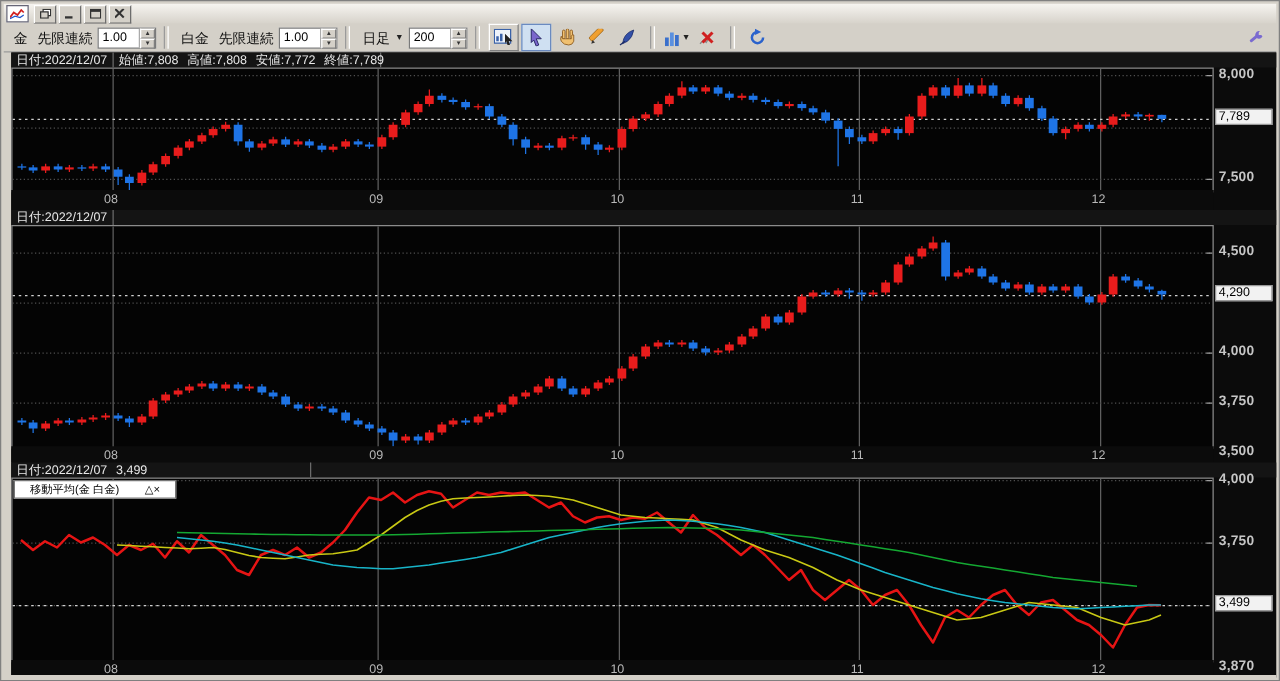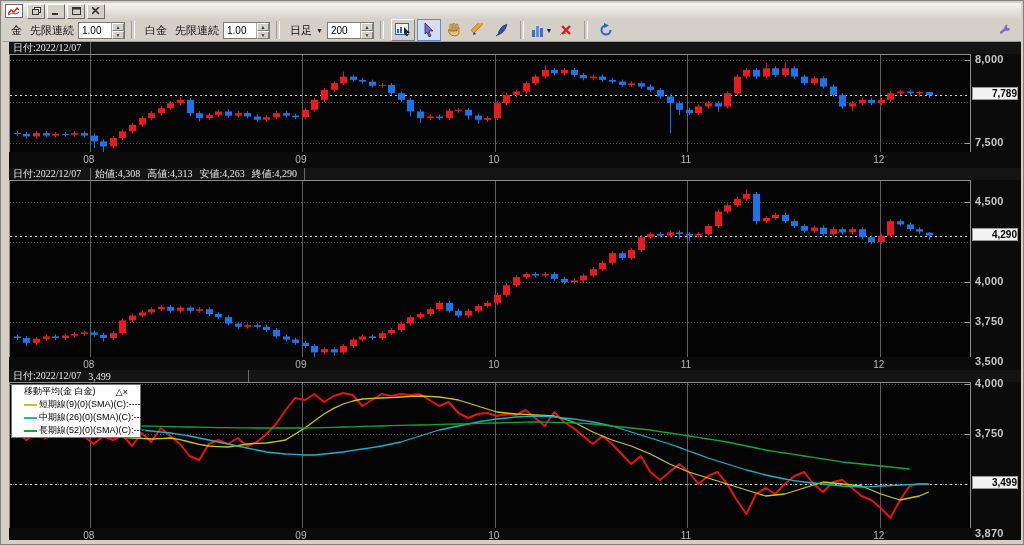--- a/index.html
+++ b/index.html
@@ -29,28 +29,28 @@
   .tbtn{width:22px;height:20px;display:flex;align-items:center;justify-content:center;margin:0 1px;position:relative;}
   .tbtn.raised{border:1px solid;border-color:#fff #808080 #808080 #fff;background:#d4d0c8;}
   .tbtn.pressed{border:1px solid #6a8ac0;background:#cfe0f2;}
   .tbtn .caret{font-size:7px;color:#222;margin-left:1px;}
   .wrench{margin-left:auto;margin-right:6px;}
   
   .charts{position:absolute;left:8px;top:41px;width:1012px;height:500px;background:#0b0b0b;}
   .panel{position:relative;width:1012px;}
   .phead{position:absolute;left:0;top:0;height:12px;width:100%;display:flex;align-items:center;
     font-size:10px;color:#e8e8e8;background:#141414;white-space:nowrap;}
-  .phead .cell{height:12px;display:flex;align-items:center;padding-left:4px;box-sizing:border-box;border-right:1px solid #6a6a6a;font-family:Liberation Serif, serif;}
+  .phead .cell{height:12px;display:flex;align-items:center;padding-left:4px;box-sizing:border-box;border-right:1px solid #6a6a6a;}
   .phead .cell.last{border-right:none;flex:1;}
   .phead span{margin-right:7px;}
   .plot{position:absolute;left:0;top:12px;width:960px;background:#040404;border:1px solid #8c8c8c;}
   .axis{position:absolute;left:962px;top:0;width:50px;height:100%;}
   .ylab{position:absolute;left:4px;font-size:11px;color:#c6c6c6;font-weight:bold;letter-spacing:0.2px;}
   .pricebox{position:absolute;left:1px;width:46px;height:13px;background:#f2f2f2;border:1px solid #999;
-    font-size:10px;font-weight:bold;color:#000;text-align:right;padding:0px 0 0 0;box-sizing:border-box;}
+    font-size:10px;font-weight:normal;color:#000;text-align:right;padding:0px 17px 0 0;box-sizing:border-box;}
   .xstrip{position:absolute;left:0;width:962px;background:#0b0b0b;}
   .xlab{position:absolute;top:2px;width:20px;text-align:center;font-size:10px;color:#b8b8b8;}
   
   .legend{position:absolute;left:2px;top:14px;width:128px;background:#ffffff;border:1px solid #777;z-index:5;}
   .legrow{display:flex;align-items:center;height:13px;padding:0 12px;}
   .legtitle{font-size:9px;color:#000;flex:1;}
   .legicons{font-size:9px;color:#000;}
   .legswatch{width:13px;height:2px;margin-right:2px;flex:none;}
   .leglab{font-size:9px;color:#000;white-space:nowrap;}
   .frame-bottom{position:absolute;left:2px;bottom:0px;right:2px;height:4px;background:#d4d0c8;}
@@ -192,20 +192,26 @@
           <rect x="2" y="6" width="7" height="2.4" rx="1" transform="rotate(-40 5 8)" fill="#7a6ad0"></rect>
         </svg>
     </span>
   </div>
 
   <div class="charts">
 
     <section class="panel" id="panel0" style="height: 126px;">
       <div class="phead">
         <div class="cell" style="width:82px">日付:2022/12/07</div>
+        <div class="cell" style="width:214px">
+          <span>始値:7,808</span>
+            <span>高値:7,808</span>
+            <span>安値:7,772</span>
+            <span>終値:7,789</span>
+        </div>
         <div class="cell last"></div>
       </div>
       <div class="plot" style="height: 98px;">
           <svg width="960" height="98">
             <line x1="80.5" y1="0" x2="80.5" y2="98" stroke="#5f5f5f" stroke-width="1"></line>
             <line x1="292.5" y1="0" x2="292.5" y2="98" stroke="#5f5f5f" stroke-width="1"></line>
             <line x1="485.5" y1="0" x2="485.5" y2="98" stroke="#5f5f5f" stroke-width="1"></line>
             <line x1="677.5" y1="0" x2="677.5" y2="98" stroke="#5f5f5f" stroke-width="1"></line>
             <line x1="870.5" y1="0" x2="870.5" y2="98" stroke="#5f5f5f" stroke-width="1"></line>
             <line x1="0" y1="5.5" x2="960" y2="5.5" stroke="#4f4f4f" stroke-width="1" stroke-dasharray="1 2"></line>
@@ -418,26 +424,20 @@
           <div class="xlab" style="left: 281.92px;">09</div>
           <div class="xlab" style="left: 474.88px;">10</div>
           <div class="xlab" style="left: 666.88px;">11</div>
           <div class="xlab" style="left: 859.84px;">12</div>
         </div>
     </section>
 
     <section class="panel" id="panel1" style="height: 202px;">
       <div class="phead">
         <div class="cell" style="width:82px">日付:2022/12/07</div>
-        <div class="cell" style="width:214px">
-          <span>始値:4,308</span>
-            <span>高値:4,313</span>
-            <span>安値:4,263</span>
-            <span>終値:4,290</span>
-        </div>
         <div class="cell last"></div>
       </div>
       <div class="plot" style="height: 177px;">
           <svg width="960" height="177">
             <line x1="80.5" y1="0" x2="80.5" y2="177" stroke="#5f5f5f" stroke-width="1"></line>
             <line x1="292.5" y1="0" x2="292.5" y2="177" stroke="#5f5f5f" stroke-width="1"></line>
             <line x1="485.5" y1="0" x2="485.5" y2="177" stroke="#5f5f5f" stroke-width="1"></line>
             <line x1="677.5" y1="0" x2="677.5" y2="177" stroke="#5f5f5f" stroke-width="1"></line>
             <line x1="870.5" y1="0" x2="870.5" y2="177" stroke="#5f5f5f" stroke-width="1"></line>
             <line x1="0" y1="21.5" x2="960" y2="21.5" stroke="#4f4f4f" stroke-width="1" stroke-dasharray="1 2"></line>
@@ -683,34 +683,20 @@
             <polyline points="83.6,53.0 93.2,53.4 102.8,54.0 112.4,54.4 122.0,55.0 131.6,55.4 141.2,56.0 150.8,55.6 160.4,55.0 170.0,56.6 179.6,59.0 189.2,61.4 198.8,63.0 208.4,63.6 218.0,64.0 227.6,62.6 237.2,61.0 246.8,60.4 256.4,60.0 266.0,58.6 275.6,57.0 285.2,51.0 294.8,45.0 304.4,38.0 314.0,31.0 323.6,25.4 333.2,21.0 342.8,18.0 352.4,16.0 362.0,15.4 371.6,15.0 381.2,14.6 390.8,14.0 400.4,13.4 410.0,13.0 419.6,13.4 429.2,14.0 438.8,15.4 448.4,17.0 458.0,20.0 467.6,23.0 477.2,26.0 486.8,29.0 496.4,30.0 506.0,31.0 515.6,31.4 525.2,32.0 534.8,32.4 544.4,33.0 554.0,36.0 563.6,39.0 573.2,44.0 582.8,49.0 592.4,53.0 602.0,57.0 611.6,60.0 621.2,63.0 630.8,67.0 640.4,71.0 650.0,76.0 659.6,81.0 669.2,85.0 678.8,89.0 688.4,92.0 698.0,95.0 707.6,98.0 717.2,101.0 726.8,104.0 736.4,107.0 746.0,110.0 755.6,113.0 765.2,112.0 774.8,111.0 784.4,108.0 794.0,105.0 803.6,102.0 813.2,99.0 822.8,100.0 832.4,101.0 842.0,102.0 851.6,103.0 861.2,107.0 870.8,111.0 880.4,114.0 890.0,117.0 899.6,115.0 909.2,113.0 918.8,109.0" fill="none" stroke="#c8c814" stroke-width="1.3" stroke-linejoin="round"></polyline>
             <polyline points="131.6,47.0 141.2,48.0 150.8,49.0 160.4,50.0 170.0,51.4 179.6,53.0 189.2,55.0 198.8,57.0 208.4,59.0 218.0,61.0 227.6,63.0 237.2,65.0 246.8,67.0 256.4,69.0 266.0,70.0 275.6,71.0 285.2,71.4 294.8,72.0 304.4,72.0 314.0,71.0 323.6,70.0 333.2,69.0 342.8,67.4 352.4,66.0 362.0,64.6 371.6,63.0 381.2,61.0 390.8,59.0 400.4,56.0 410.0,53.0 419.6,50.0 429.2,47.0 438.8,45.0 448.4,43.0 458.0,41.0 467.6,39.0 477.2,37.4 486.8,36.0 496.4,35.0 506.0,34.0 515.6,33.4 525.2,33.0 534.8,33.4 544.4,34.0 554.0,35.0 563.6,36.0 573.2,37.4 582.8,39.0 592.4,41.0 602.0,43.0 611.6,46.0 621.2,49.0 630.8,52.0 640.4,55.0 650.0,58.0 659.6,61.0 669.2,64.4 678.8,68.0 688.4,71.4 698.0,75.0 707.6,78.0 717.2,81.0 726.8,84.0 736.4,87.0 746.0,89.4 755.6,92.0 765.2,94.0 774.8,96.0 784.4,97.6 794.0,99.0 803.6,100.0 813.2,101.0 822.8,102.0 832.4,103.0 842.0,103.6 851.6,104.0 861.2,103.6 870.8,103.0 880.4,102.6 890.0,102.0 899.6,101.6 909.2,101.0 918.8,101.0" fill="none" stroke="#18b4c8" stroke-width="1.3" stroke-linejoin="round"></polyline>
             <polyline points="131.6,43.0 141.2,43.2 150.8,43.4 160.4,43.6 170.0,43.8 179.6,44.0 189.2,44.2 198.8,44.4 208.4,44.6 218.0,44.6 227.6,44.8 237.2,44.8 246.8,45.0 256.4,45.0 266.0,45.0 275.6,45.0 285.2,45.0 294.8,45.0 304.4,44.8 314.0,44.6 323.6,44.4 333.2,44.0 342.8,43.8 352.4,43.4 362.0,43.2 371.6,43.0 381.2,42.6 390.8,42.4 400.4,42.2 410.0,42.0 419.6,41.8 429.2,41.4 438.8,41.2 448.4,41.0 458.0,40.8 467.6,40.4 477.2,40.2 486.8,40.0 496.4,39.6 506.0,39.4 515.6,39.2 525.2,39.0 534.8,39.2 544.4,39.4 554.0,39.6 563.6,40.0 573.2,40.4 582.8,41.0 592.4,42.0 602.0,43.0 611.6,44.0 621.2,45.0 630.8,46.0 640.4,47.0 650.0,48.6 659.6,50.0 669.2,51.4 678.8,53.0 688.4,54.4 698.0,56.0 707.6,57.4 717.2,59.0 726.8,61.0 736.4,63.0 746.0,65.0 755.6,67.0 765.2,68.6 774.8,70.0 784.4,71.4 794.0,73.0 803.6,74.4 813.2,76.0 822.8,77.4 832.4,79.0 842.0,80.0 851.6,81.0 861.2,82.0 870.8,83.0 880.4,84.0 890.0,85.0 899.6,86.0" fill="none" stroke="#14a832" stroke-width="1.3" stroke-linejoin="round"></polyline>
           </svg>
         </div>
       <div class="legend">
         <div class="legrow">
           <span class="legtitle">移動平均(金 白金)</span>
           <span class="legicons"><span>△</span><span>×</span></span>
         </div>
-        <div id="legend-entries">
-            <div class="legrow">
-              <span class="legswatch" style="background: rgb(200, 200, 20);"></span>
-              <span class="leglab">短期線(9)(0)(SMA)(C):----</span>
-            </div>
-            <div class="legrow">
-              <span class="legswatch" style="background: rgb(24, 180, 200);"></span>
-              <span class="leglab">中期線(26)(0)(SMA)(C):----</span>
-            </div>
-            <div class="legrow">
-              <span class="legswatch" style="background: rgb(20, 168, 50);"></span>
-              <span class="leglab">長期線(52)(0)(SMA)(C):----</span>
-            </div>
-          </div>
       </div>
       <div class="axis">
           <div class="ylab" style="top: 7px;">4,000</div>
           <div class="ylab" style="top: 57px;">3,750</div>
           <div class="ylab" style="top: 157px;">3,870</div>
           <div class="pricebox" style="top: 106.2px;">3,499</div>
         </div>
       <div class="xstrip" style="top: 158px; height: 14px;">
           <div class="xlab" style="left: 69.76px;">08</div>
           <div class="xlab" style="left: 281.92px;">09</div>

